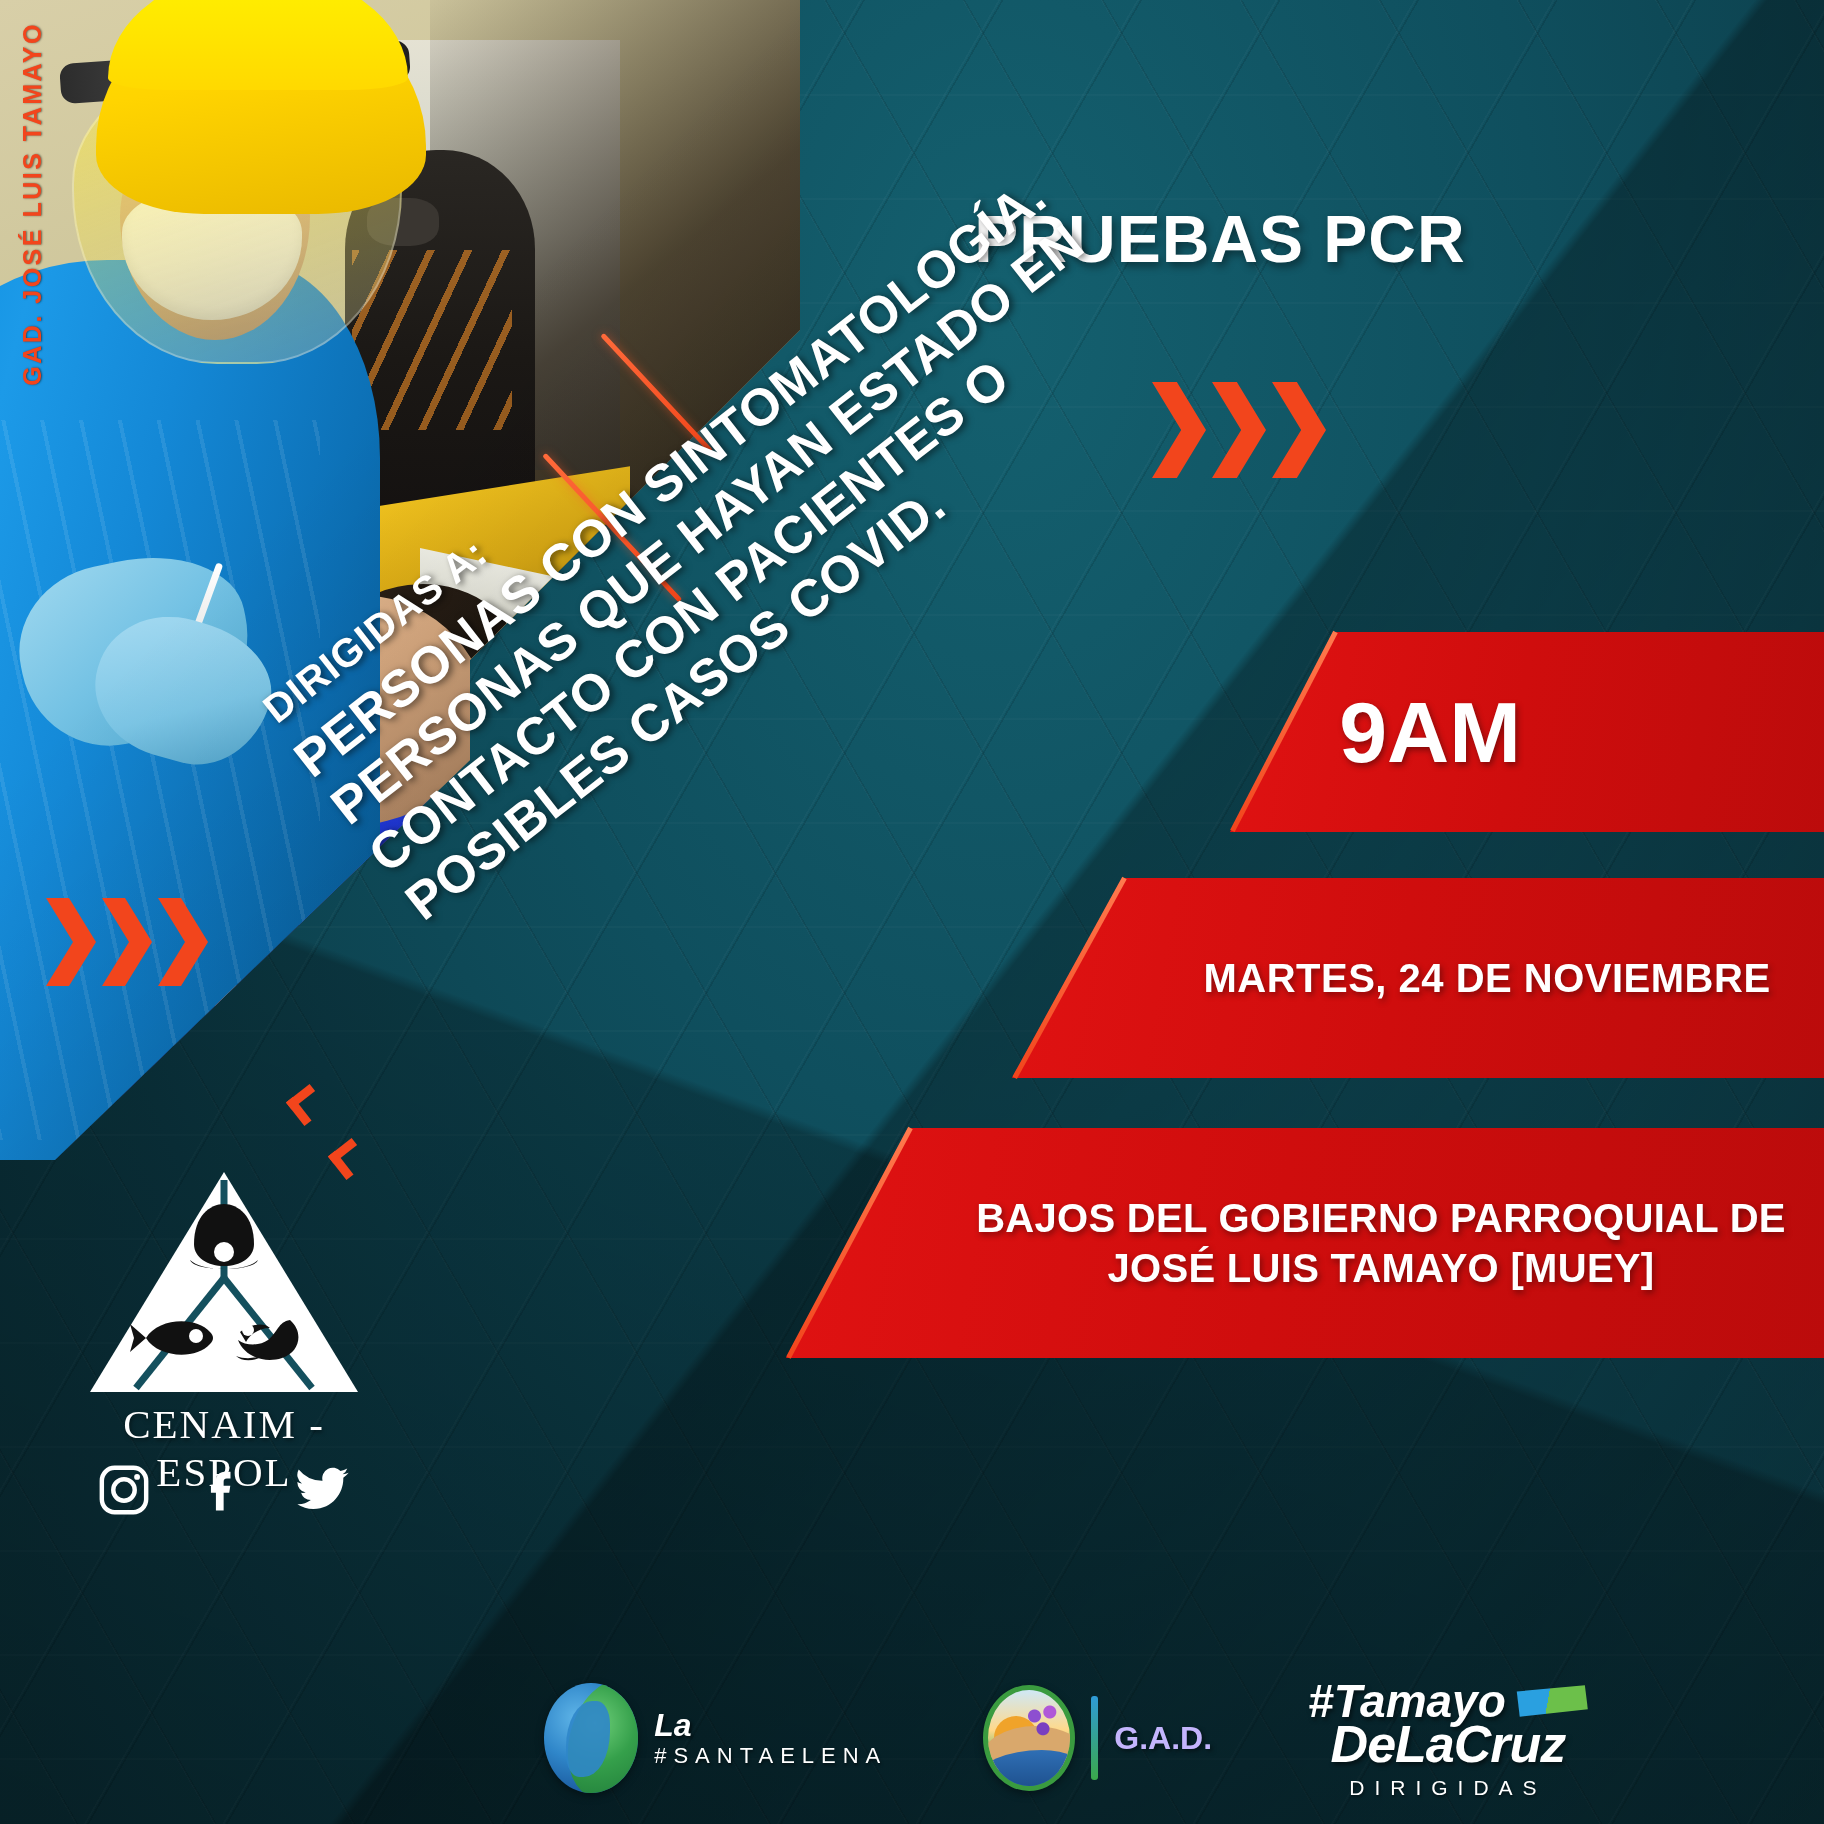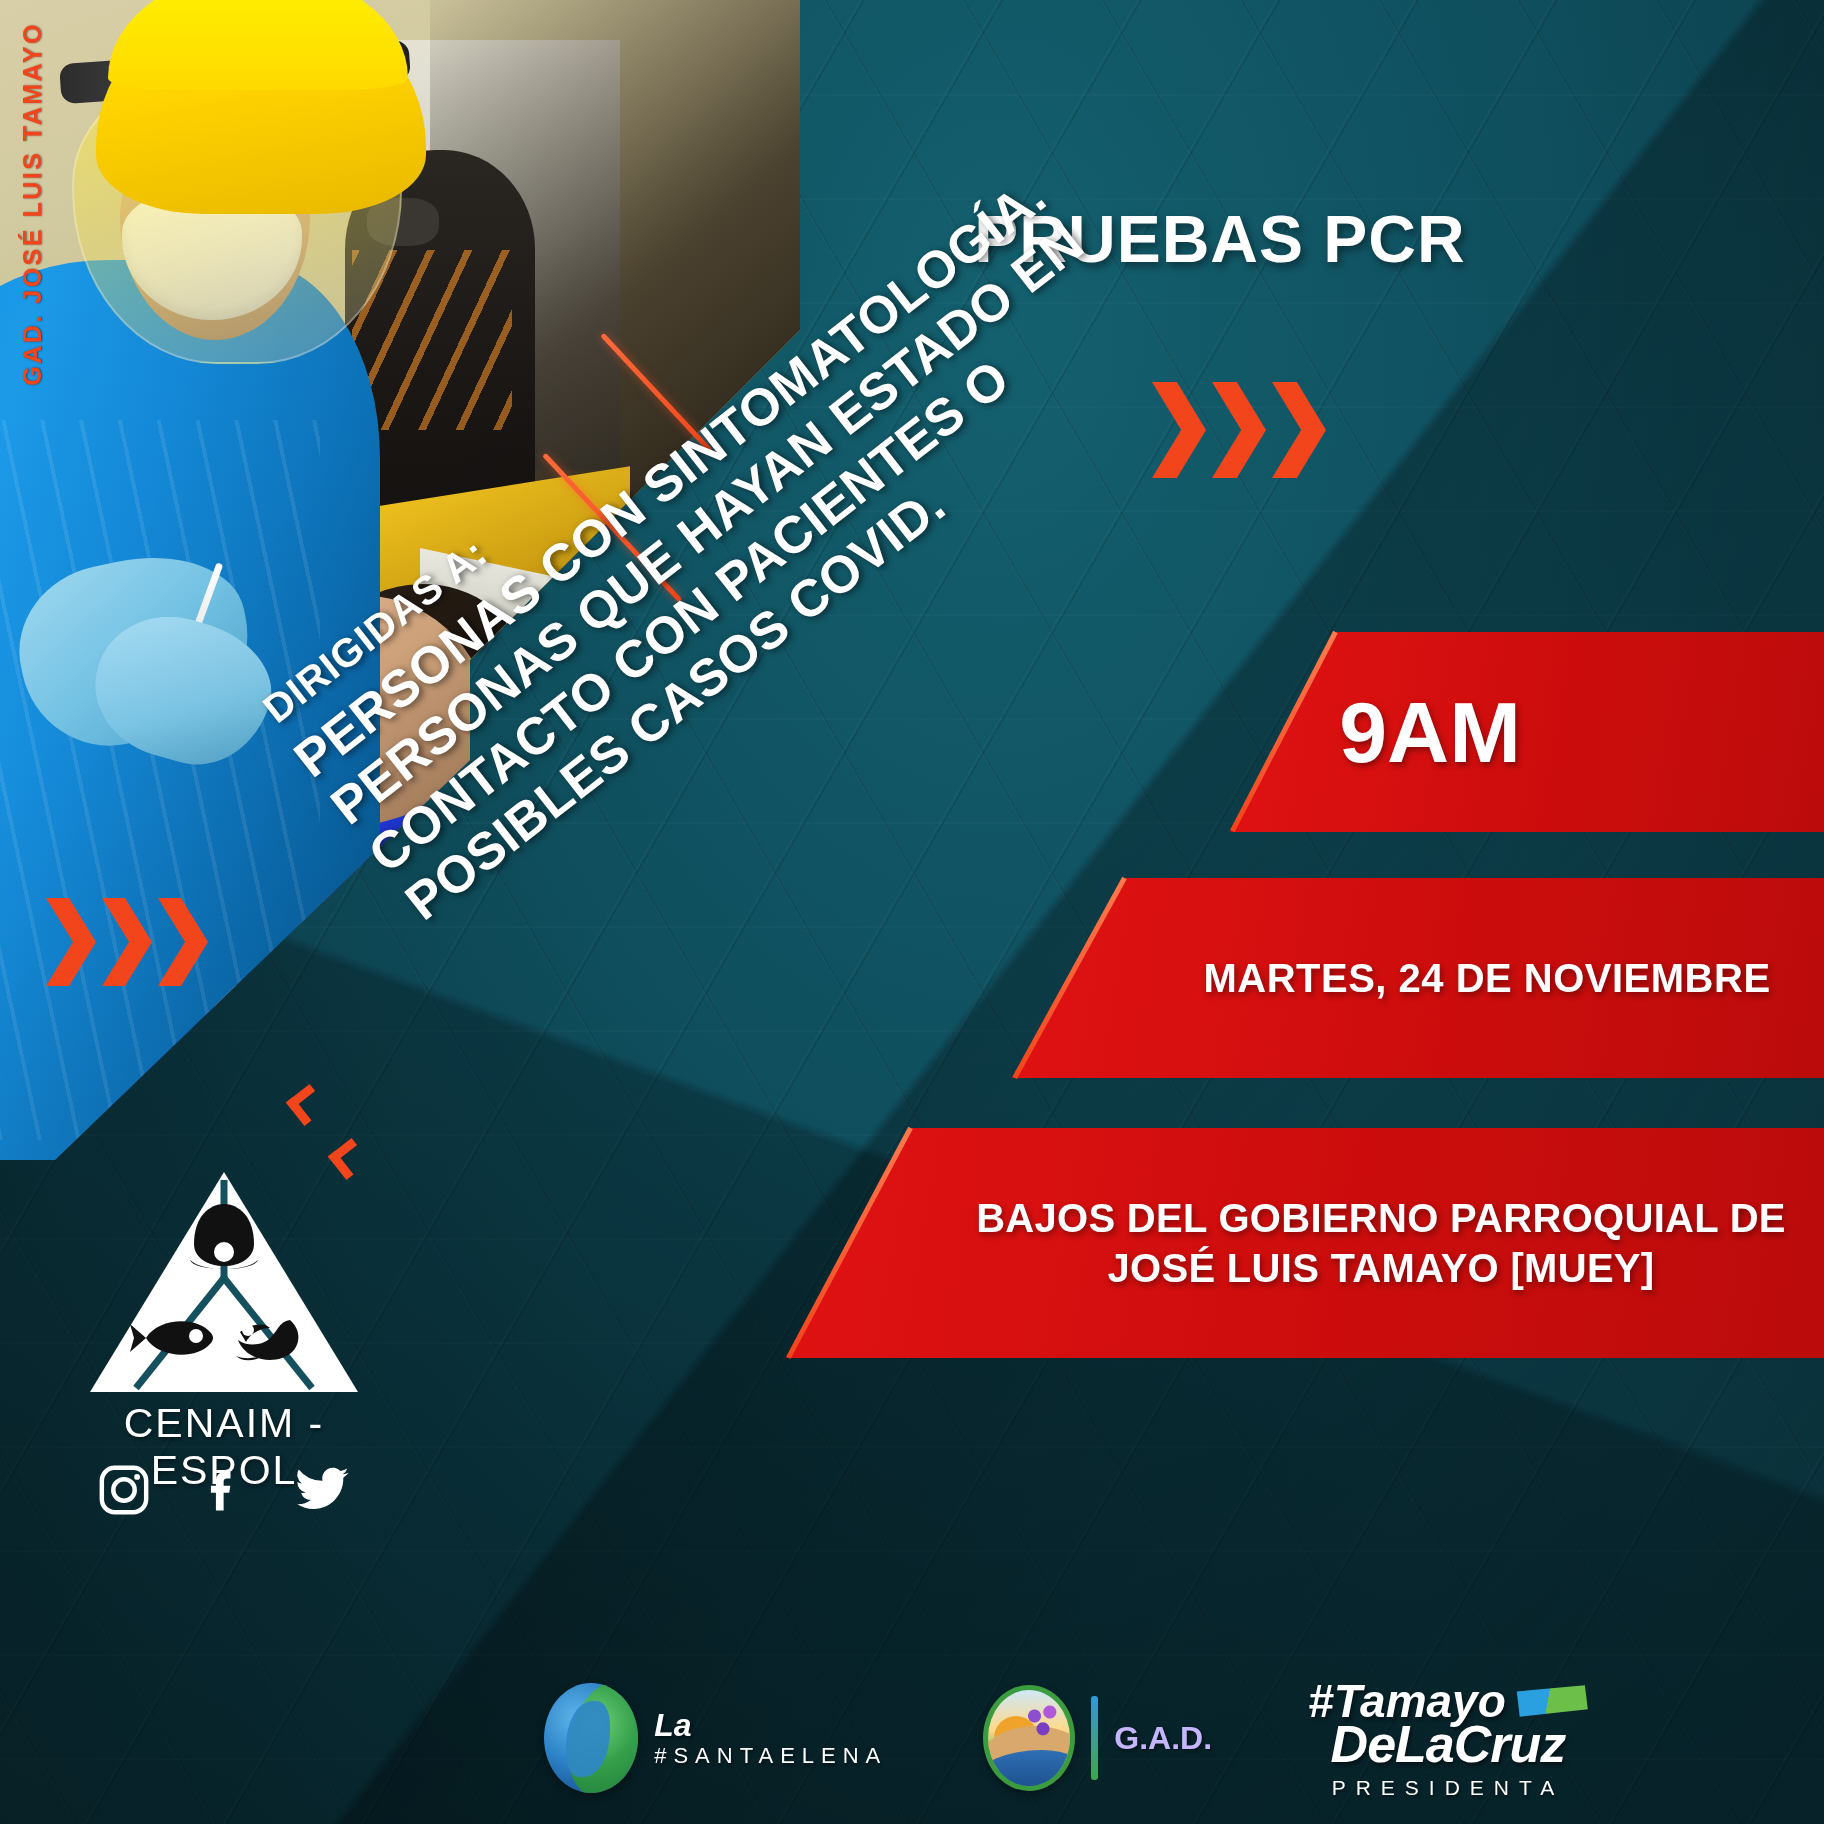--- a/index.html
+++ b/index.html
@@ -312,21 +312,21 @@
   #edge-time{ left:1333px; top:632px; height:224px; transform:rotate(27.4deg); }
   #edge-date{ left:1122px; top:878px; height:228px; transform:rotate(28.8deg); }
   #edge-place{ left:908px; top:1128px; height:260px; transform:rotate(28.0deg); }
 
   
   .cenaim{ position:absolute; left:74px; top:1166px; width:300px; }
   .tri{ position:relative; width:280px; height:232px; margin:0 auto; }
   .tri svg{ display:block; }
   .cenaim-label{
     margin-top:2px; text-align:center;
-    font-family:Liberation Sans, sans-serif;
+    font-family:Liberation Serif, serif;
     color:#fff; font-size:41px; letter-spacing:2px;
     text-shadow:1px 2px 4px rgba(0,0,0,.5);
   }
 
   
   .socials{
     position:absolute; left:96px; top:1462px;
     display:flex; gap:46px; align-items:center;
   }
   .socials svg{ display:block; }
@@ -551,18 +551,18 @@
         <div class="gad-1">G.A.D.</div>
       </div>
     </div>
 
     <div class="mishel">
       <div class="mishel-1">
         <span>#Tamayo</span>
         <span class="mishel-brush"></span>
       </div>
       <div class="mishel-2">DeLaCruz</div>
-      <div class="mishel-3">PRESIDENTA</div>
+      <div class="mishel-3">DIRIGIDAS</div>
     </div>
 
   </div>
 
 </div>
 
 </body></html>

